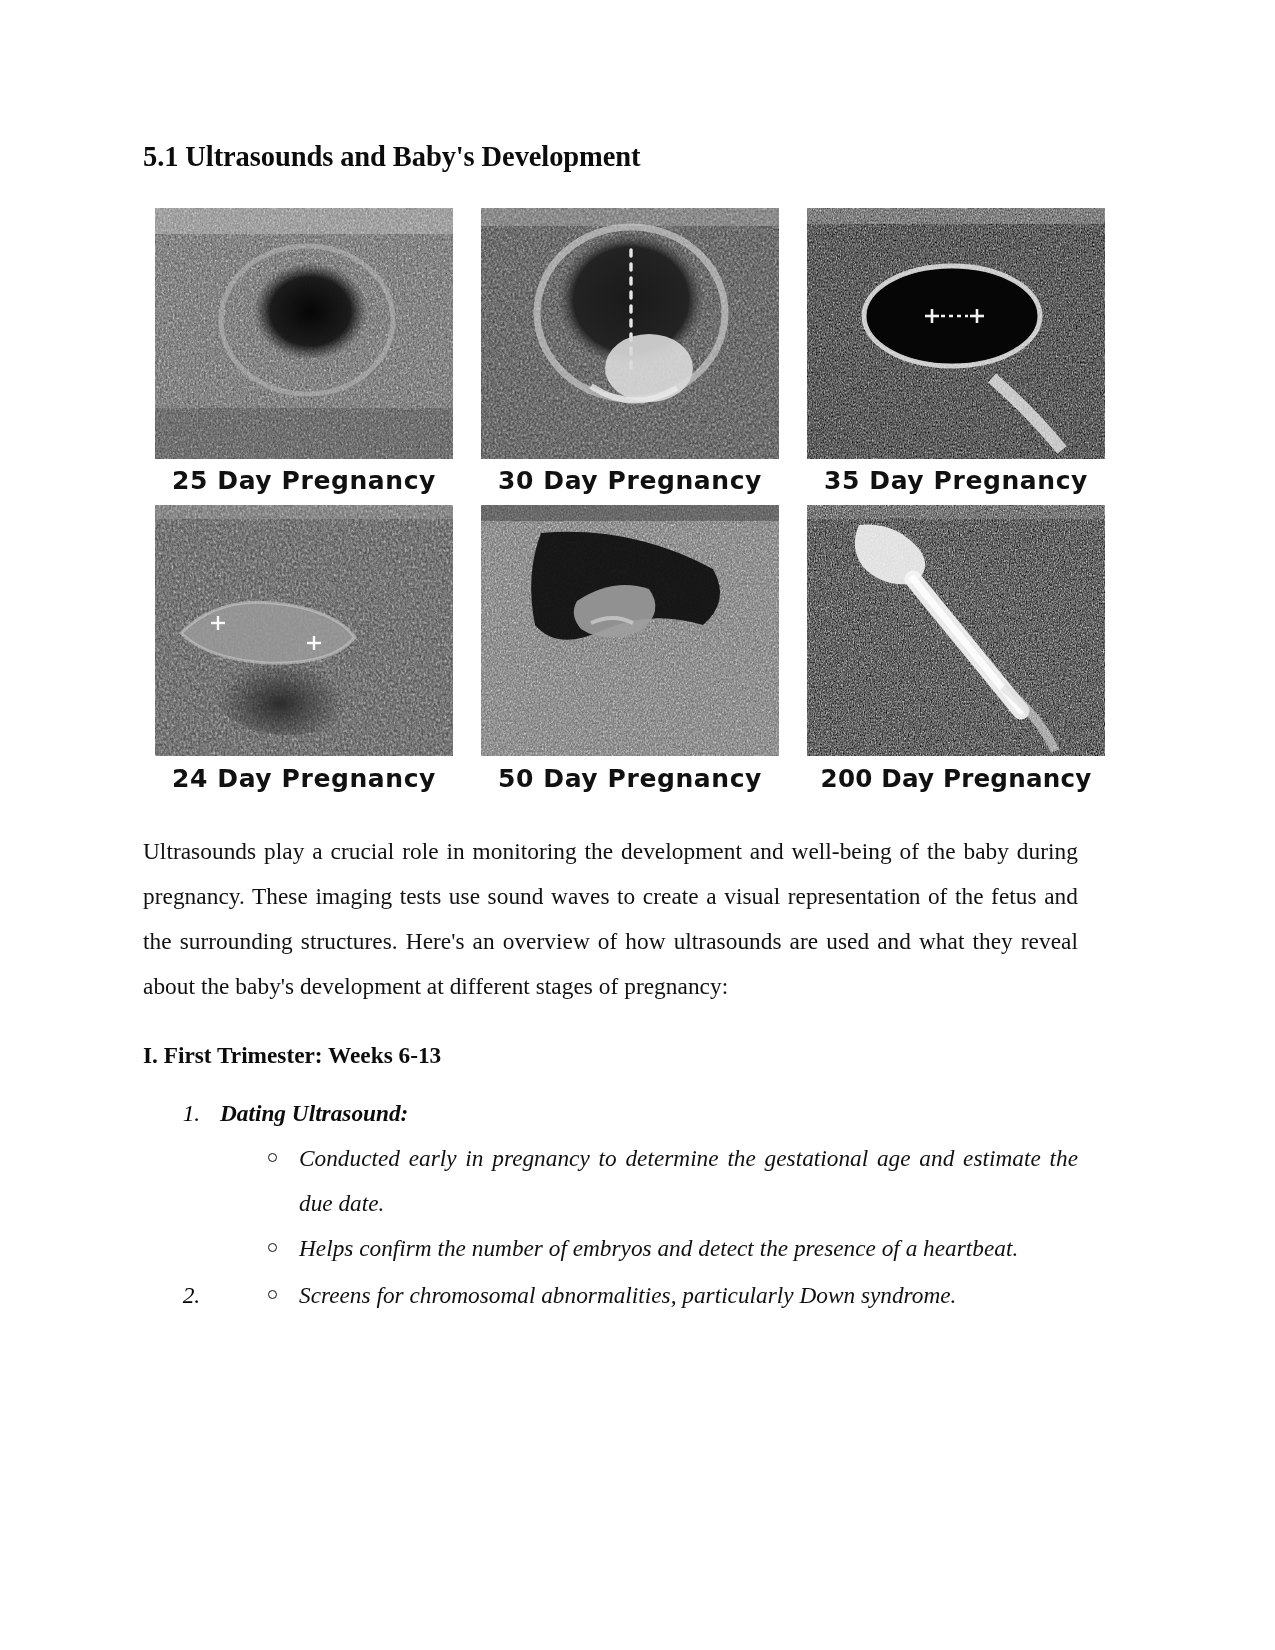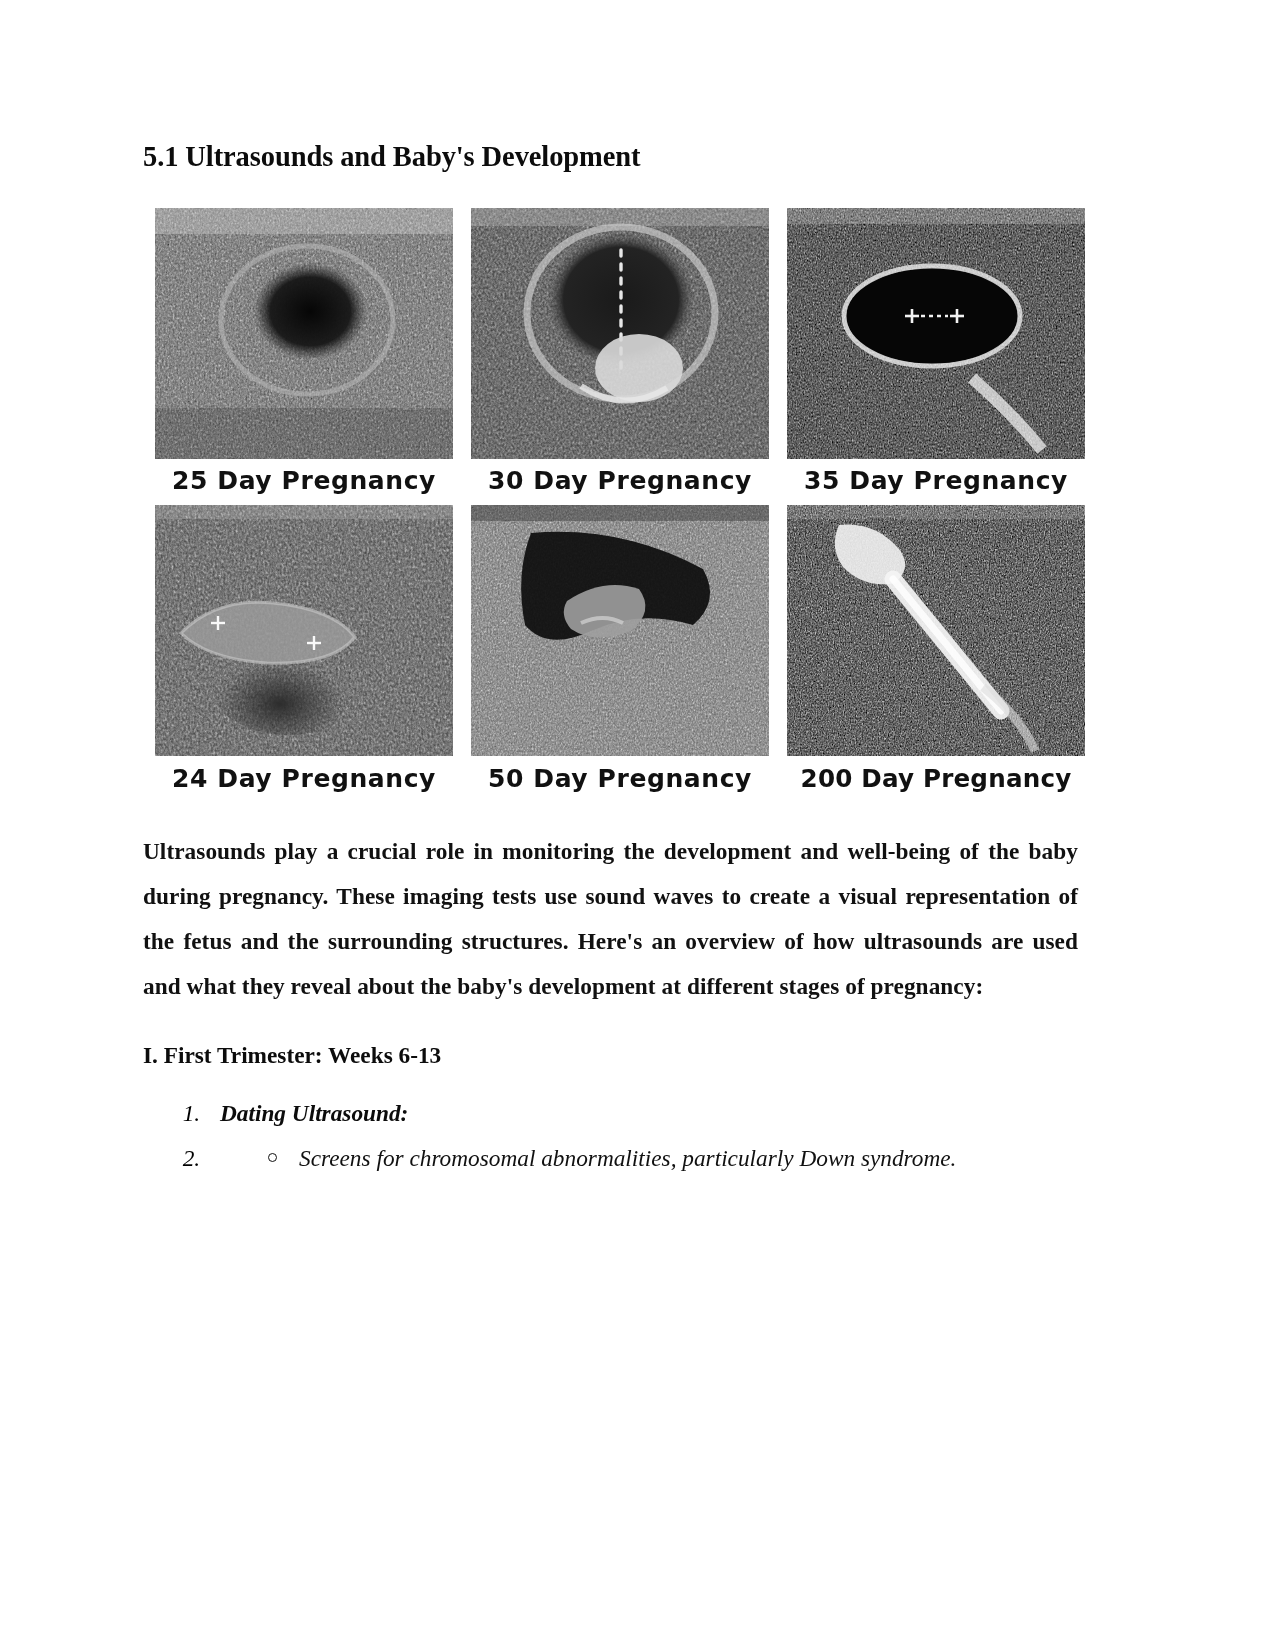--- a/index.html
+++ b/index.html
@@ -36,21 +36,21 @@
   }
 
   
   .figure {
     width: 930px;
     margin: 0 0 0 12px;
     position: relative;
   }
   .us-row {
     display: flex;
-    gap: 18px;
+    gap: 28px;
     align-items: flex-start;
   }
   .us-row + .us-row { margin-top: 10px; }
 
   .us-cell {
     width: 298px;
   }
   .us-frame {
     width: 298px;
     height: 251px;
@@ -77,21 +77,20 @@
   .cap-100 { letter-spacing: 0.2px; font-size: 24.6px; }
 
   
   .body-para {
     font-size: 23.3px;
     line-height: 1.93;
     text-align: justify;
     margin: 36px 0 0 0;
     color: #111111;
     letter-spacing: 0.05px;
-    font-weight: bold;
   }
 
   .section-head {
     font-size: 23.3px;
     font-weight: bold;
     margin: 33px 0 0 0;
     color: #0c0c0c;
   }
 
   
@@ -351,20 +350,24 @@
   </div>
 
   <p class="body-para">Ultrasounds play a crucial role in monitoring the development and well-being of the baby during pregnancy. These imaging tests use sound waves to create a visual representation of the fetus and the surrounding structures. Here's an overview of how ultrasounds are used and what they reveal about the baby's development at different stages of pregnancy:</p>
 
   <p class="section-head">I. First Trimester: Weeks 6-13</p>
 
   <ol class="num-list">
 
     <li>
       <div class="li-head">Dating Ultrasound:</div>
+      <ul class="sub-list">
+        <li>Conducted early in pregnancy to determine the gestational age and estimate the due date.</li>
+        <li>Helps confirm the number of embryos and detect the presence of a heartbeat.</li>
+      </ul>
     </li>
 
     <li>
       <ul class="sub-list">
         <li class="nowrap-last">Screens for chromosomal abnormalities, particularly Down syndrome.</li>
       </ul>
     </li>
 
   </ol>
 

